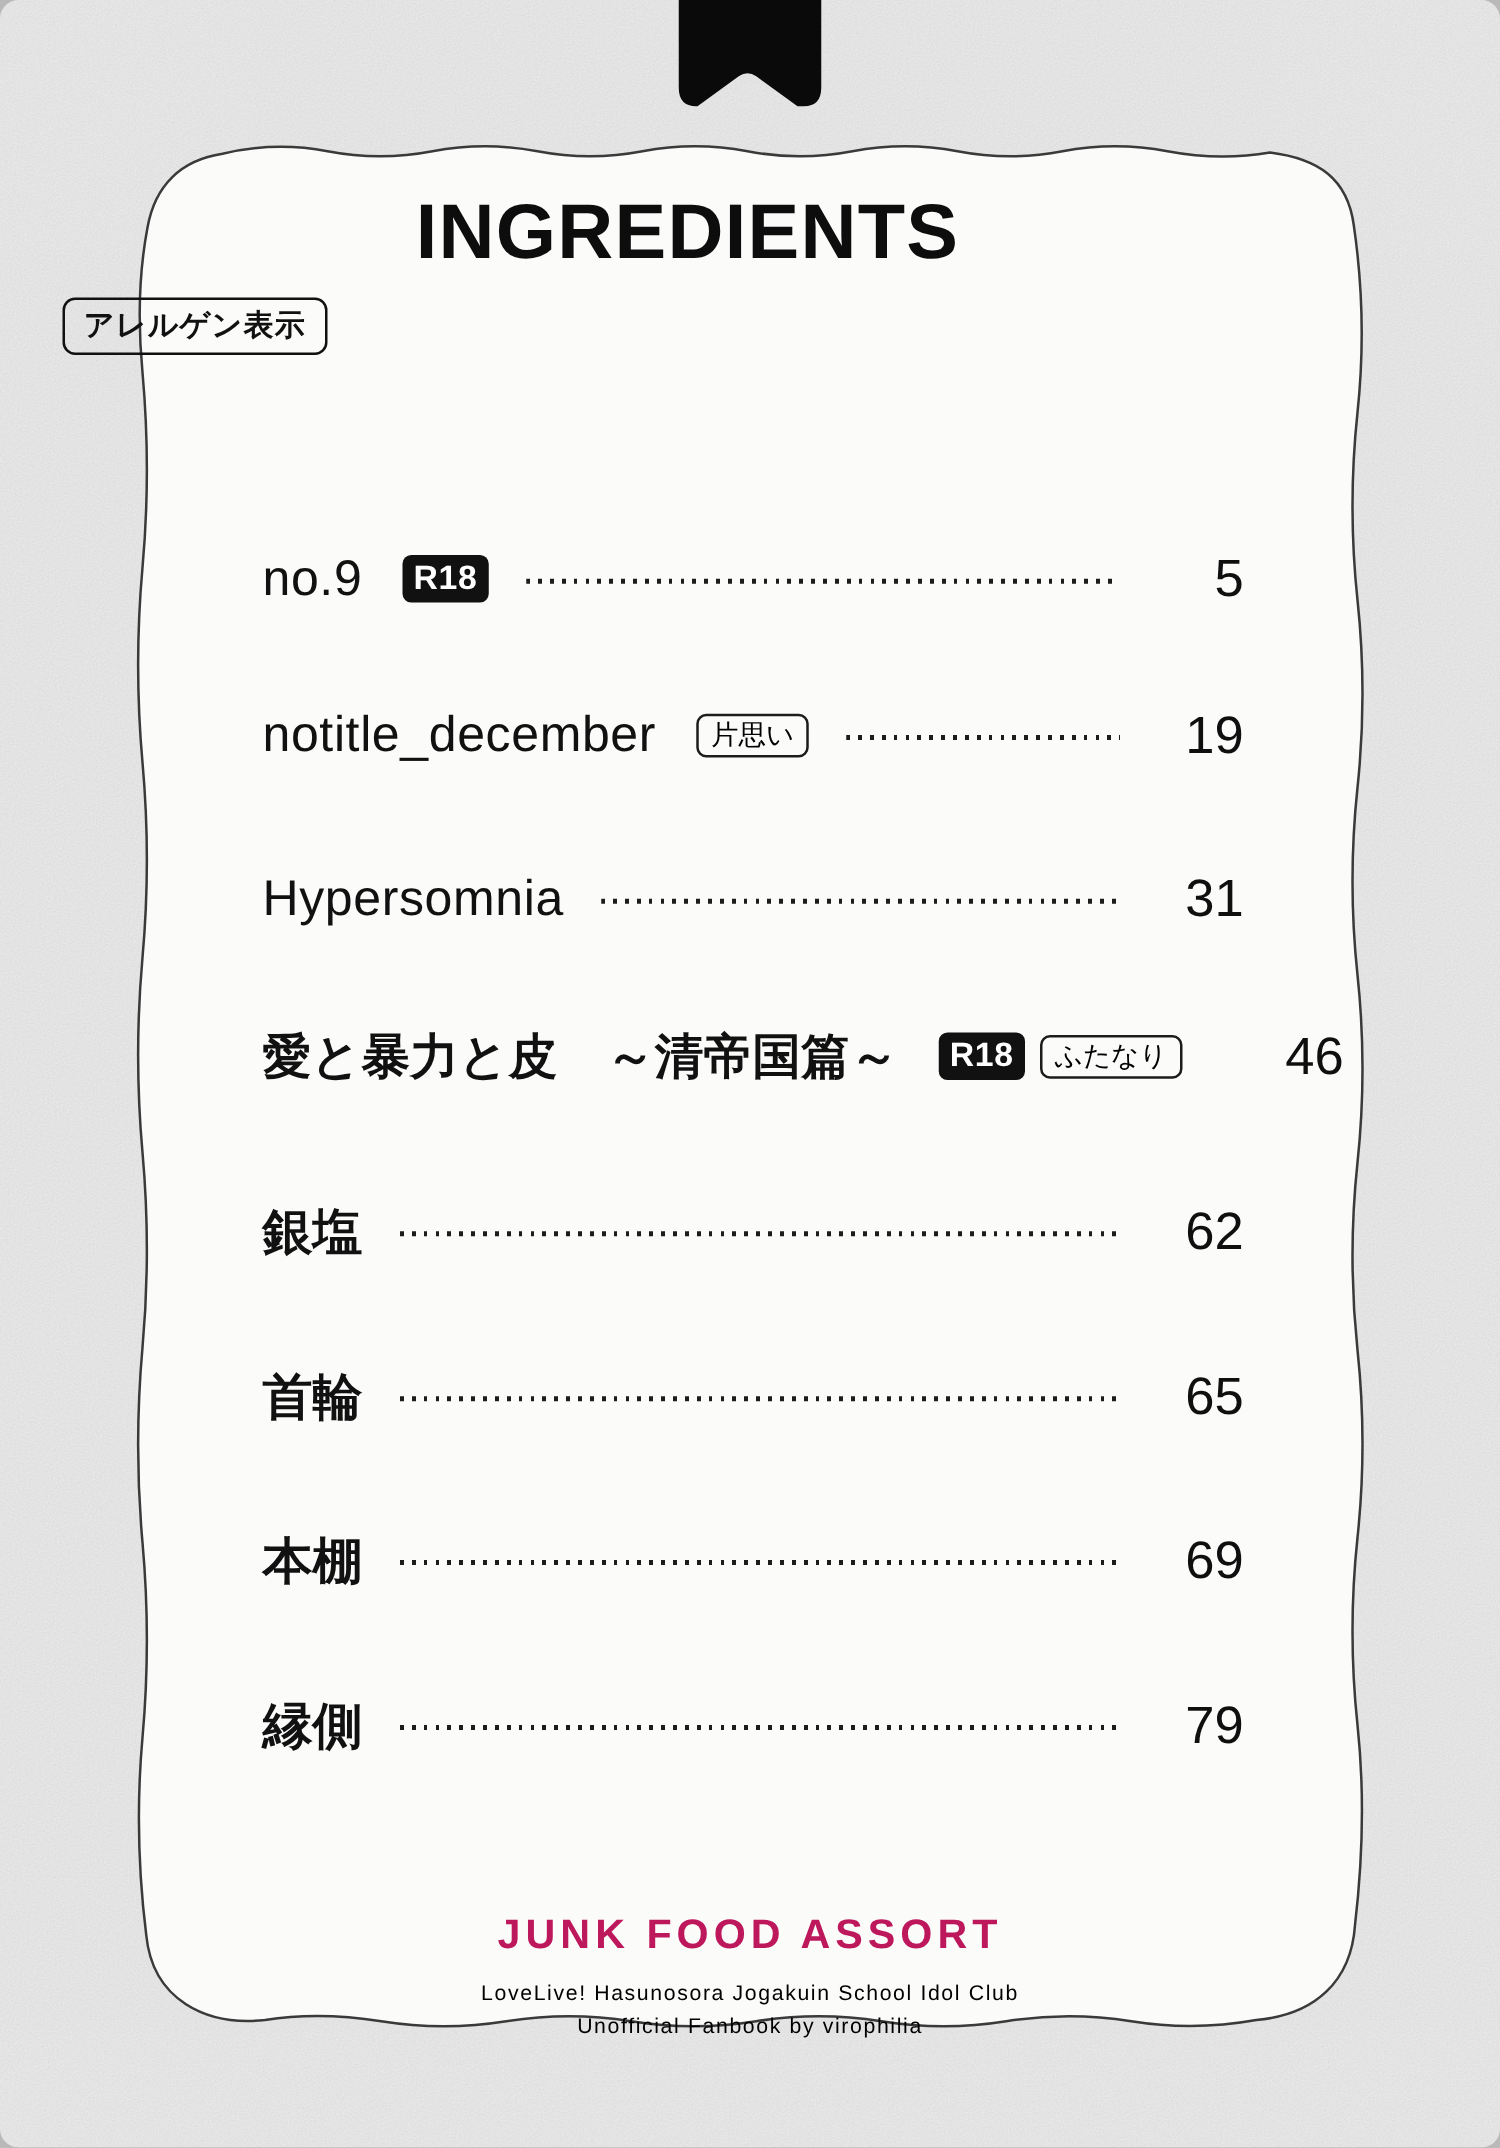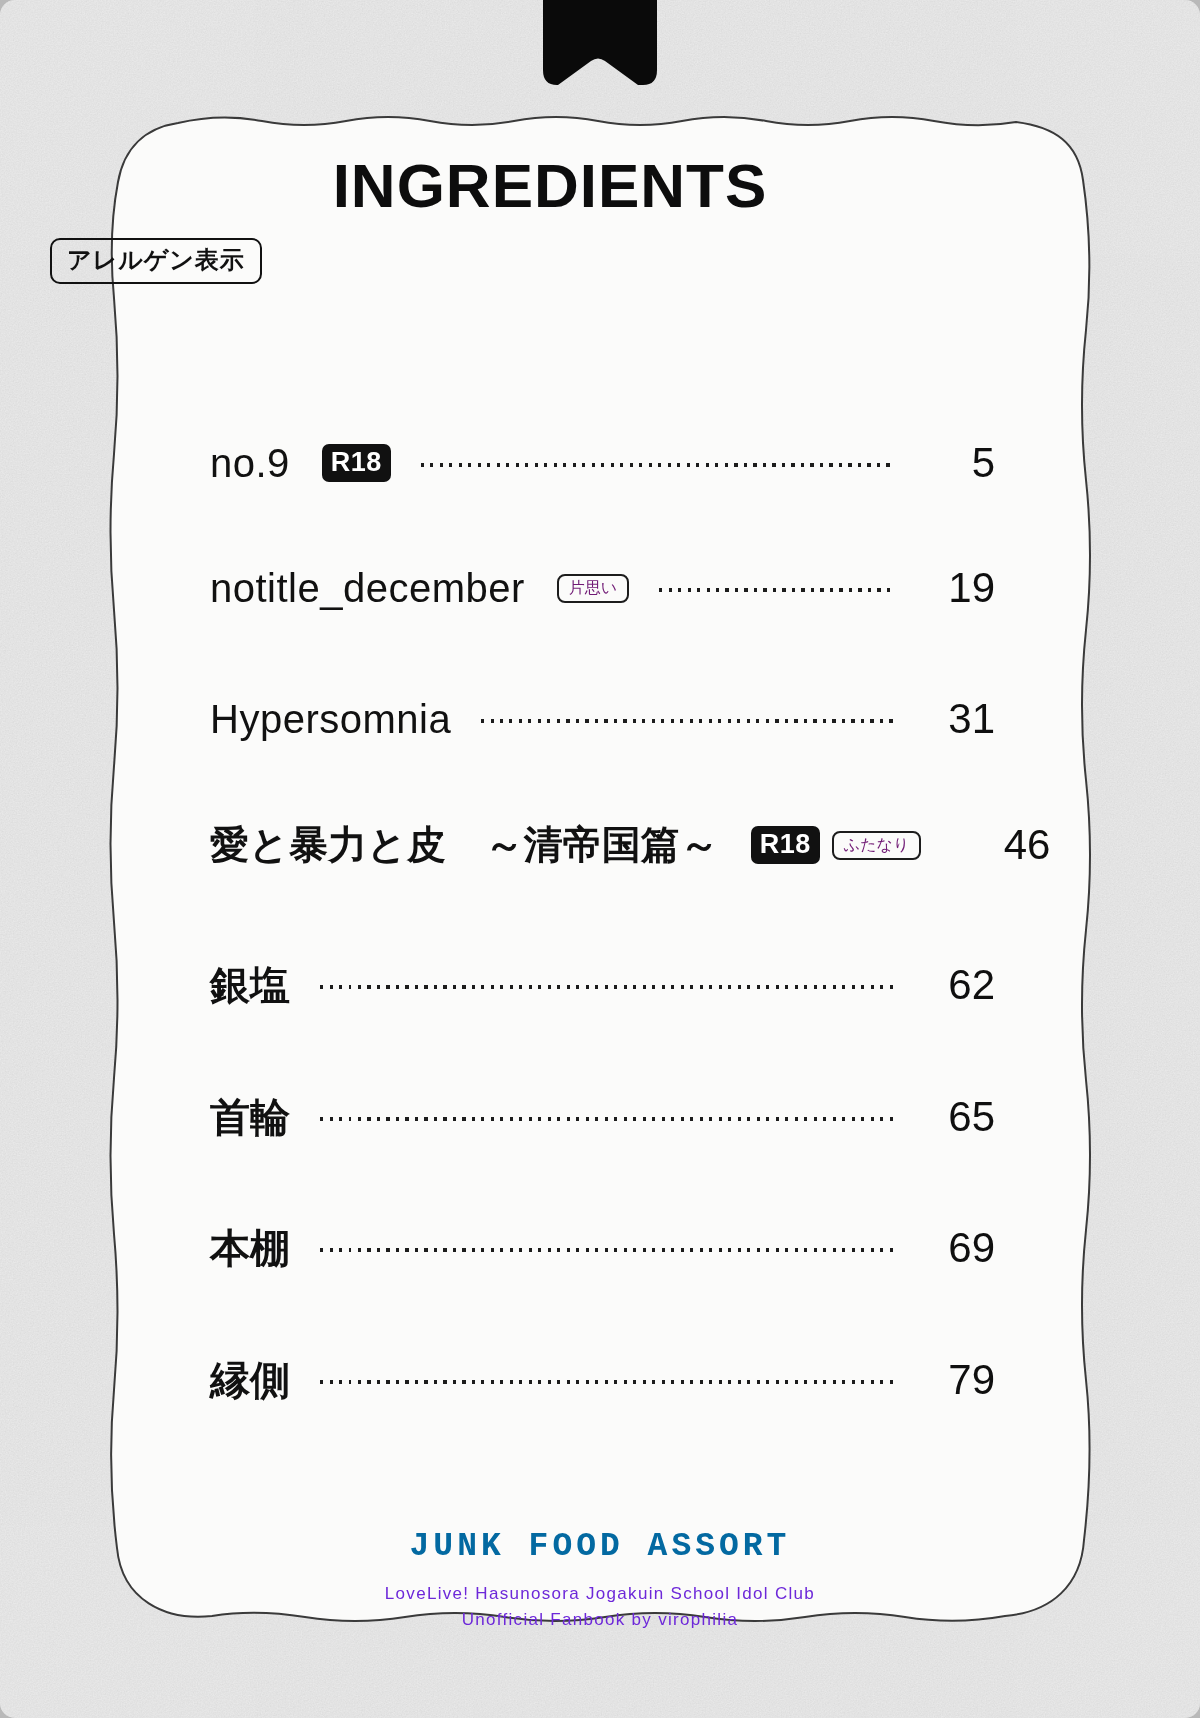--- a/index.html
+++ b/index.html
@@ -30,38 +30,38 @@
   .t{white-space:nowrap;}
   .t.latin{font-size:40px;font-weight:400;letter-spacing:0.5px;}
   .t.kanji{font-size:40px;font-weight:700;}
   .badge{flex:0 0 auto;margin-left:32px;line-height:1;}
   .badge + .badge{margin-left:12px;}
   .badge.filled{
     background:#111;color:#fff;font-weight:bold;font-size:27px;
     padding:5px 9px 6px 9px;border-radius:7px;letter-spacing:0.5px;
   }
   .badge.outline{
-    border:2px solid #1c1c1c;color:#701a75;font-size:16px;
+    border:2px solid #1c1c1c;color:#000000;font-size:22px;
     padding:4px 10px 5px 10px;border-radius:8px;
   }
   .leader{
     flex:1 1 auto;height:4px;margin:4px 24px 0 30px;align-self:center;
     background:repeating-linear-gradient(90deg,#1c1c1c 0 3px,transparent 3px 9.5px);
   }
   .num{
     flex:0 0 auto;width:75px;text-align:right;
     font-size:42px;font-weight:400;color:#0f0f0f;
   }
 
   .footer{position:absolute;left:150px;width:900px;top:1528px;text-align:center;}
   .book-title{
-    margin:0 0 16px 0;font-size:33px;font-weight:bold;letter-spacing:4px;color:#0369a1;font-family:Liberation Mono, monospace;
+    margin:0 0 16px 0;font-size:33px;font-weight:bold;letter-spacing:4px;color:#be185d;
   }
   .footer-line{
-    margin:0;font-size:17px;color:#6d28d9;letter-spacing:1.3px;line-height:1.55;
+    margin:0;font-size:17px;color:#000000;letter-spacing:1.3px;line-height:1.55;
   }
 </style>
 </head>
 <body>
 
 <div class="page">
 
   <svg class="bg-svg" width="1200" height="1718" viewBox="0 0 1200 1718" xmlns="http://www.w3.org/2000/svg">
     <defs>
       <filter id="paperNoise" x="0" y="0" width="100%" height="100%">

